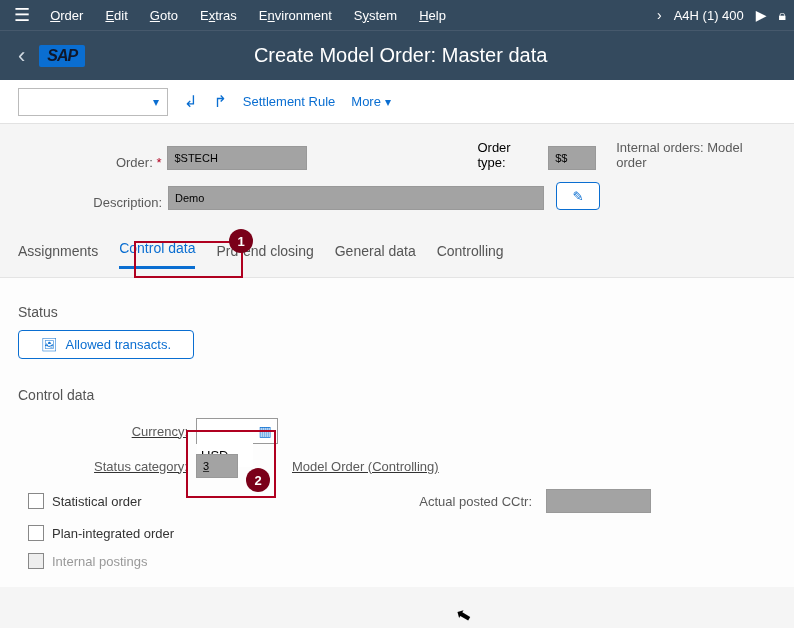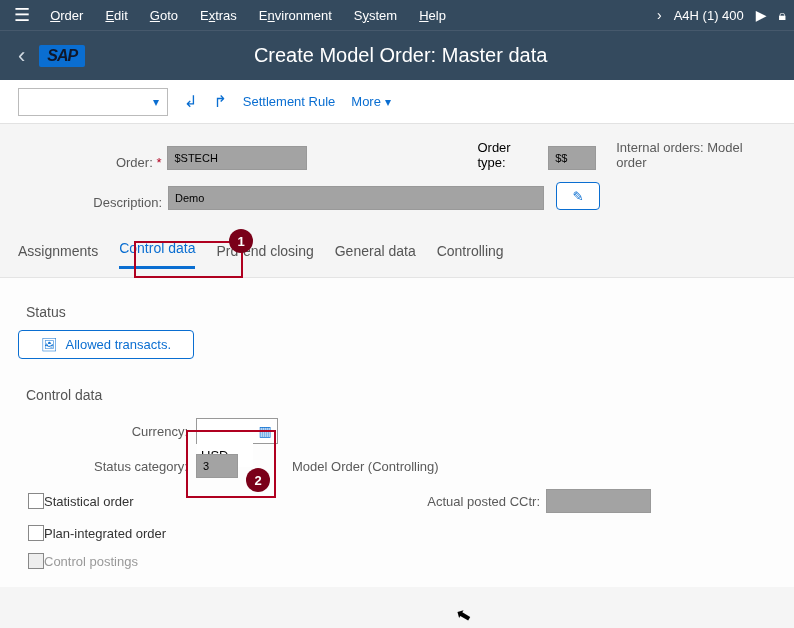--- a/index.html
+++ b/index.html
@@ -185,38 +185,39 @@
   }
   .callout.c1 { left: 229px; top: 229px; }
   .callout.c2 { left: 246px; top: 468px; }
   .panel {
     padding: 12px 18px;
     background: #fdfdfd;
   }
   .section-title {
     color: #555;
     font-size: 14px;
-    margin: 14px 0 10px 8px;
+    margin: 14px 0 10px 0;
   }
   .allowed-btn {
     display: inline-flex;
     align-items: center;
     gap: 8px;
     border: 1px solid #0a6ed1;
     color: #0a6ed1;
     padding: 6px 22px;
     border-radius: 4px;
     background: #fff;
     cursor: pointer;
     font-size: 13px;
   }
   .ctrl-row {
     display: flex;
     align-items: center;
     padding: 5px 0;
+    text-decoration: underline;
   }
   .ctrl-lbl { width: 178px; text-align: right; padding-right: 8px; color:#5a5a5a; }
   .currency-wrap {
     display: flex;
     align-items: center;
     border: 1px solid #999;
     height: 26px;
     width: 82px;
     background: #fff;
   }
@@ -242,20 +243,21 @@
     border: 2px solid #b00020;
     left: 186px;
     top: 430px;
     width: 90px;
     height: 68px;
     pointer-events: none;
   }
   .checkbox-row {
     display: flex;
     align-items: center;
+    gap: 8px;
     padding: 6px 0 6px 10px;
   }
   .cb {
     width: 16px; height: 16px;
     border: 1px solid #888;
     background: #fff;
     display: inline-block;
   }
   .cb.disabled { background: #eee; }
   .posted-lbl { margin-left: auto; margin-right: 6px; color:#5a5a5a;}
@@ -364,21 +366,21 @@
       <span>Statistical order</span>
       <span class="posted-lbl">Actual posted CCtr:</span>
       <input class="text-input posted-input" value="" style="">
     </div>
     <div class="checkbox-row">
       <span class="cb"></span>
       <span>Plan-integrated order</span>
     </div>
     <div class="checkbox-row">
       <span class="cb disabled"></span>
-      <span style="color:#999">Control postings</span>
+      <span style="color:#999">Internal postings</span>
     </div>
   </div>
 </div>
 
 <div class="tab-hl one"></div>
 <div class="callout c1">1</div>
 <div class="ctrl-hl"></div>
 <div class="callout c2">2</div>
 <div class="cursor">⬉</div>
 

